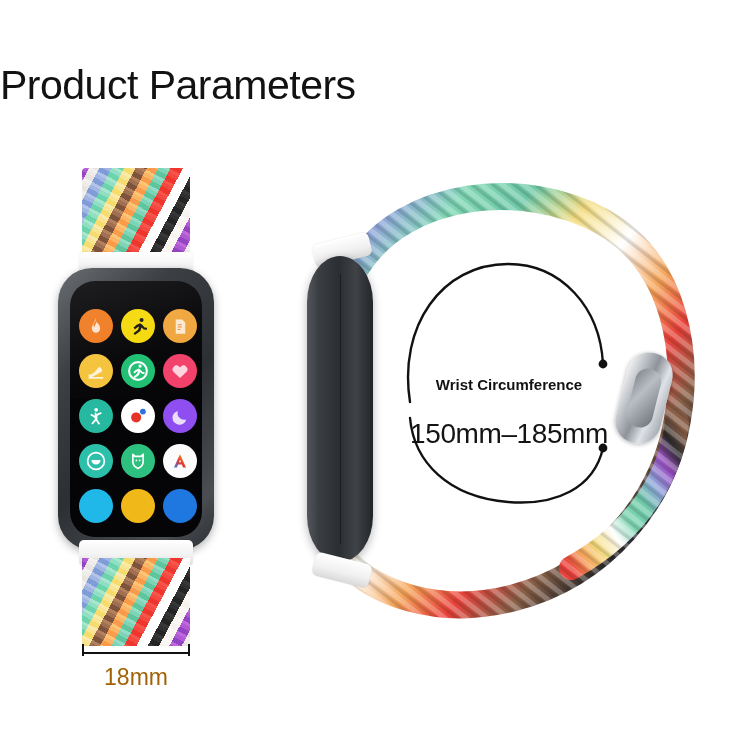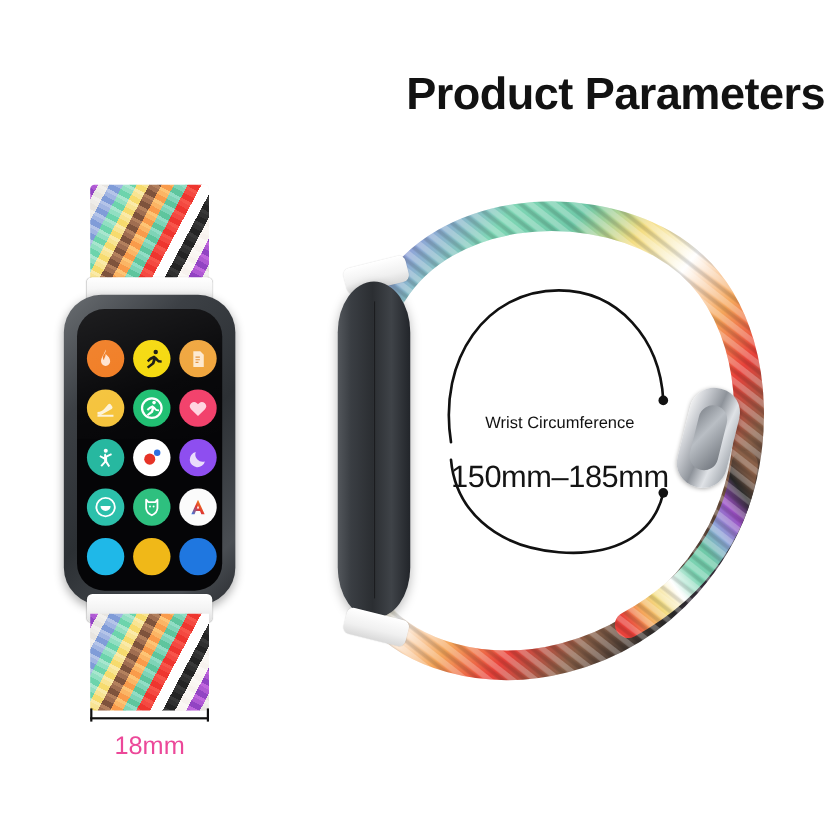--- a/index.html
+++ b/index.html
@@ -17,23 +17,23 @@
     background: #ffffff;
     overflow: hidden;
   }
 
   
   .title {
     position: absolute;
     left: 0;
     top: 62px;
     width: 750px;
-    text-align: right;
+    text-align: left;
     font-size: 41px;
-    font-weight: bold;
+    font-weight: normal;
     color: #121212;
     letter-spacing: -0.5px;
   }
 
   
   .left-product {
     position: absolute;
     left: 55px;
     top: 168px;
     width: 160px;
@@ -184,21 +184,21 @@
   }
   .caliper .tick.left  { left: 0; }
   .caliper .tick.right { right: 0; }
   .caliper-label {
     position: absolute;
     left: 56px;
     top: 664px;
     width: 160px;
     text-align: center;
     font-size: 23px;
-    color: #ec4899;
+    color: #a16207;
   }
 
   
   .right-product {
     position: absolute;
     left: 285px;
     top: 160px;
     width: 450px;
     height: 480px;
   }
@@ -281,21 +281,21 @@
     width: 210px;
     height: 260px;
   }
   .callout-label {
     position: absolute;
     left: 0;
     top: 124px;
     width: 210px;
     text-align: center;
     font-size: 15px;
-    font-weight: normal;
+    font-weight: bold;
     color: #121212;
   }
   .callout-value {
     position: absolute;
     left: -14px;
     top: 146px;
     width: 238px;
     text-align: center;
     font-size: 28px;
     color: #141414;

